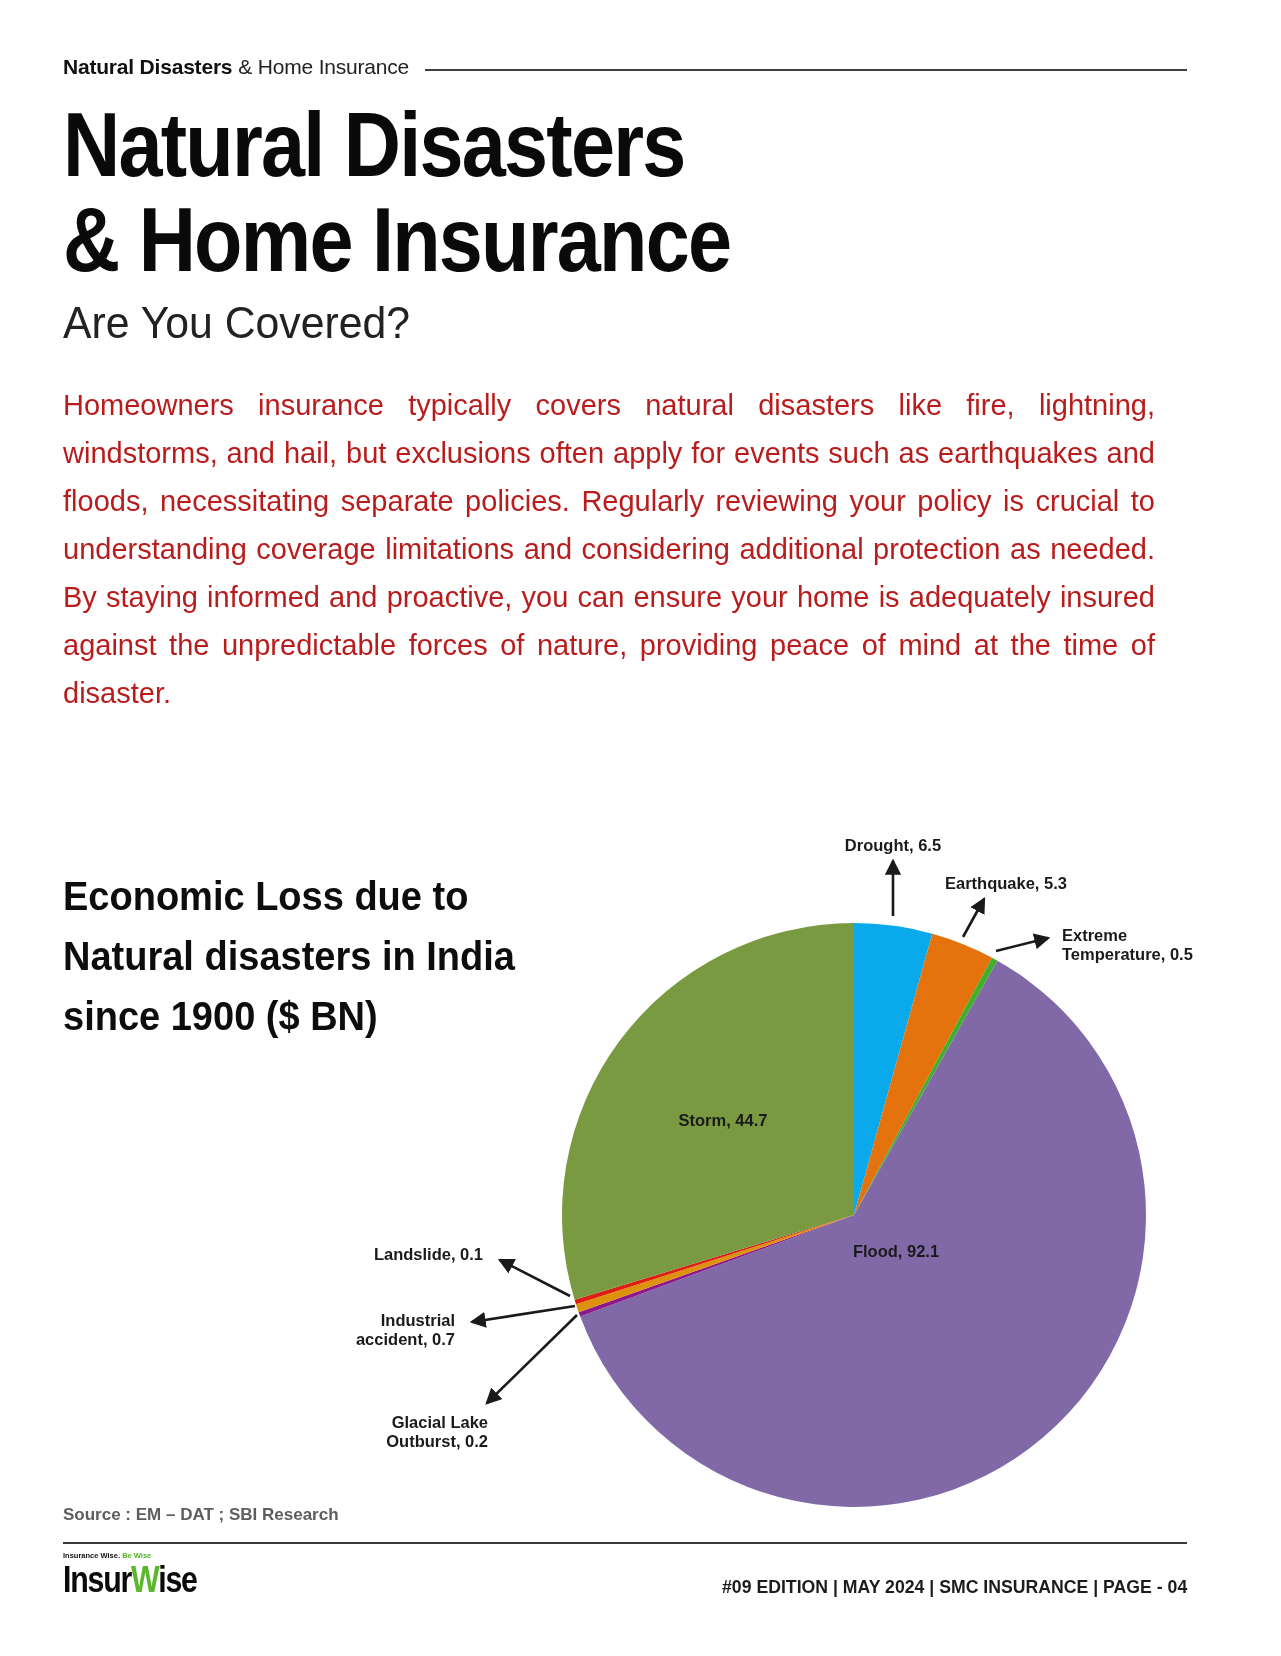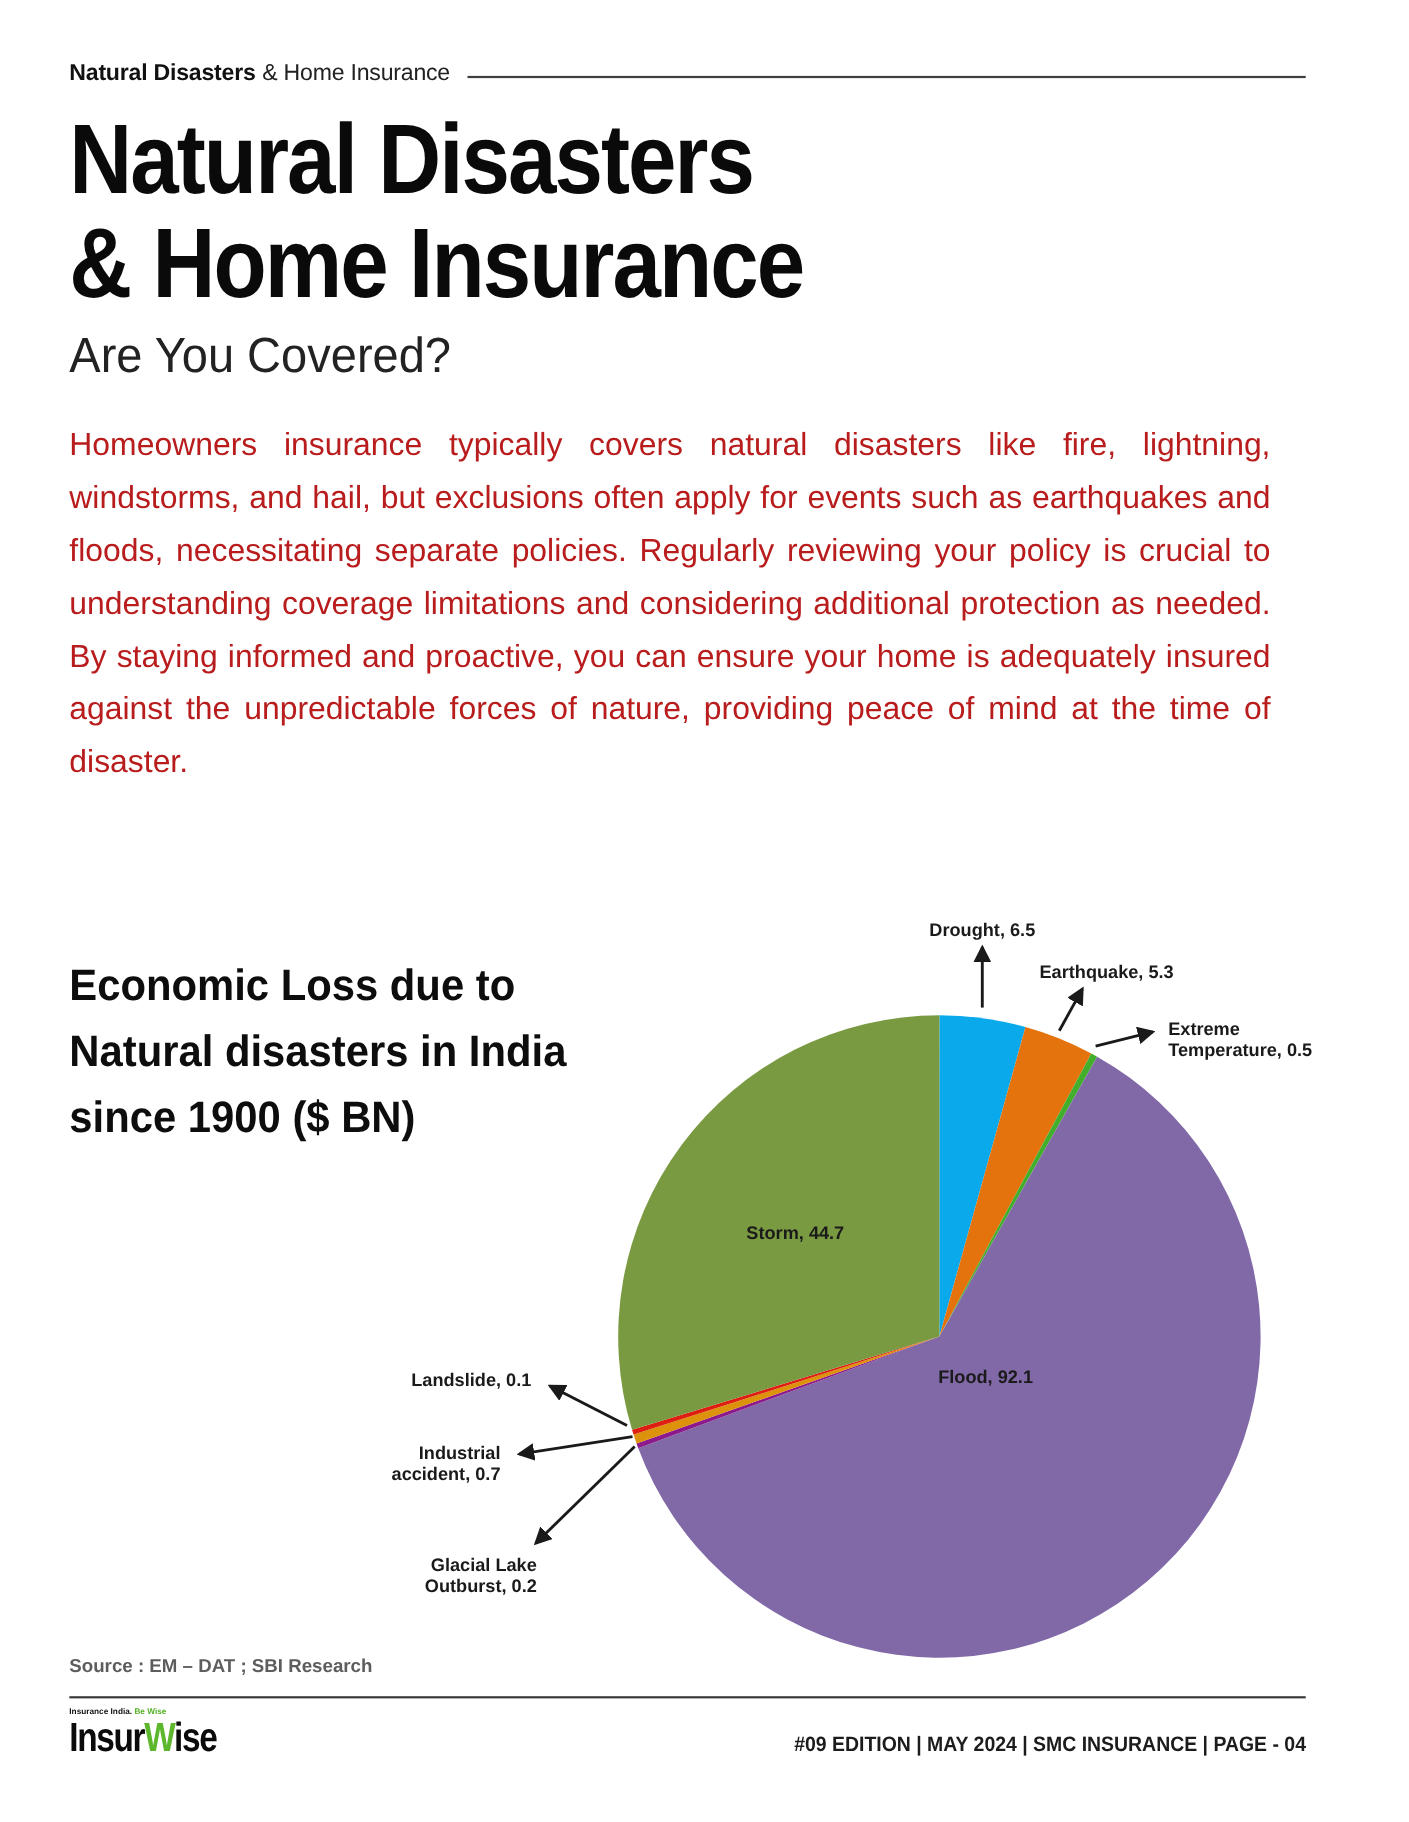--- a/index.html
+++ b/index.html
@@ -101,21 +101,21 @@
       <text x="488" y="1428" text-anchor="end">Glacial Lake</text>
       <text x="488" y="1447" text-anchor="end">Outburst, 0.2</text>
     </g>
   </svg>
 
   <div class="source">Source : EM – DAT ; SBI Research</div>
 
   <div class="footer-rule"></div>
   <div class="logo">
     <div class="tag">
-      <span class="k">Insurance India.</span><span class="g"> Be Wise</span>
+      <span class="k">Insurance Wise.</span><span class="g"> Be Wise</span>
     </div>
     <div class="main">
       <span>Insur</span><span class="green">W</span><span>ise</span>
     </div>
   </div>
   <div class="edition">#09 EDITION | MAY 2024 |  SMC INSURANCE | PAGE - 04</div>
 
 </div>
 
 </body></html>

